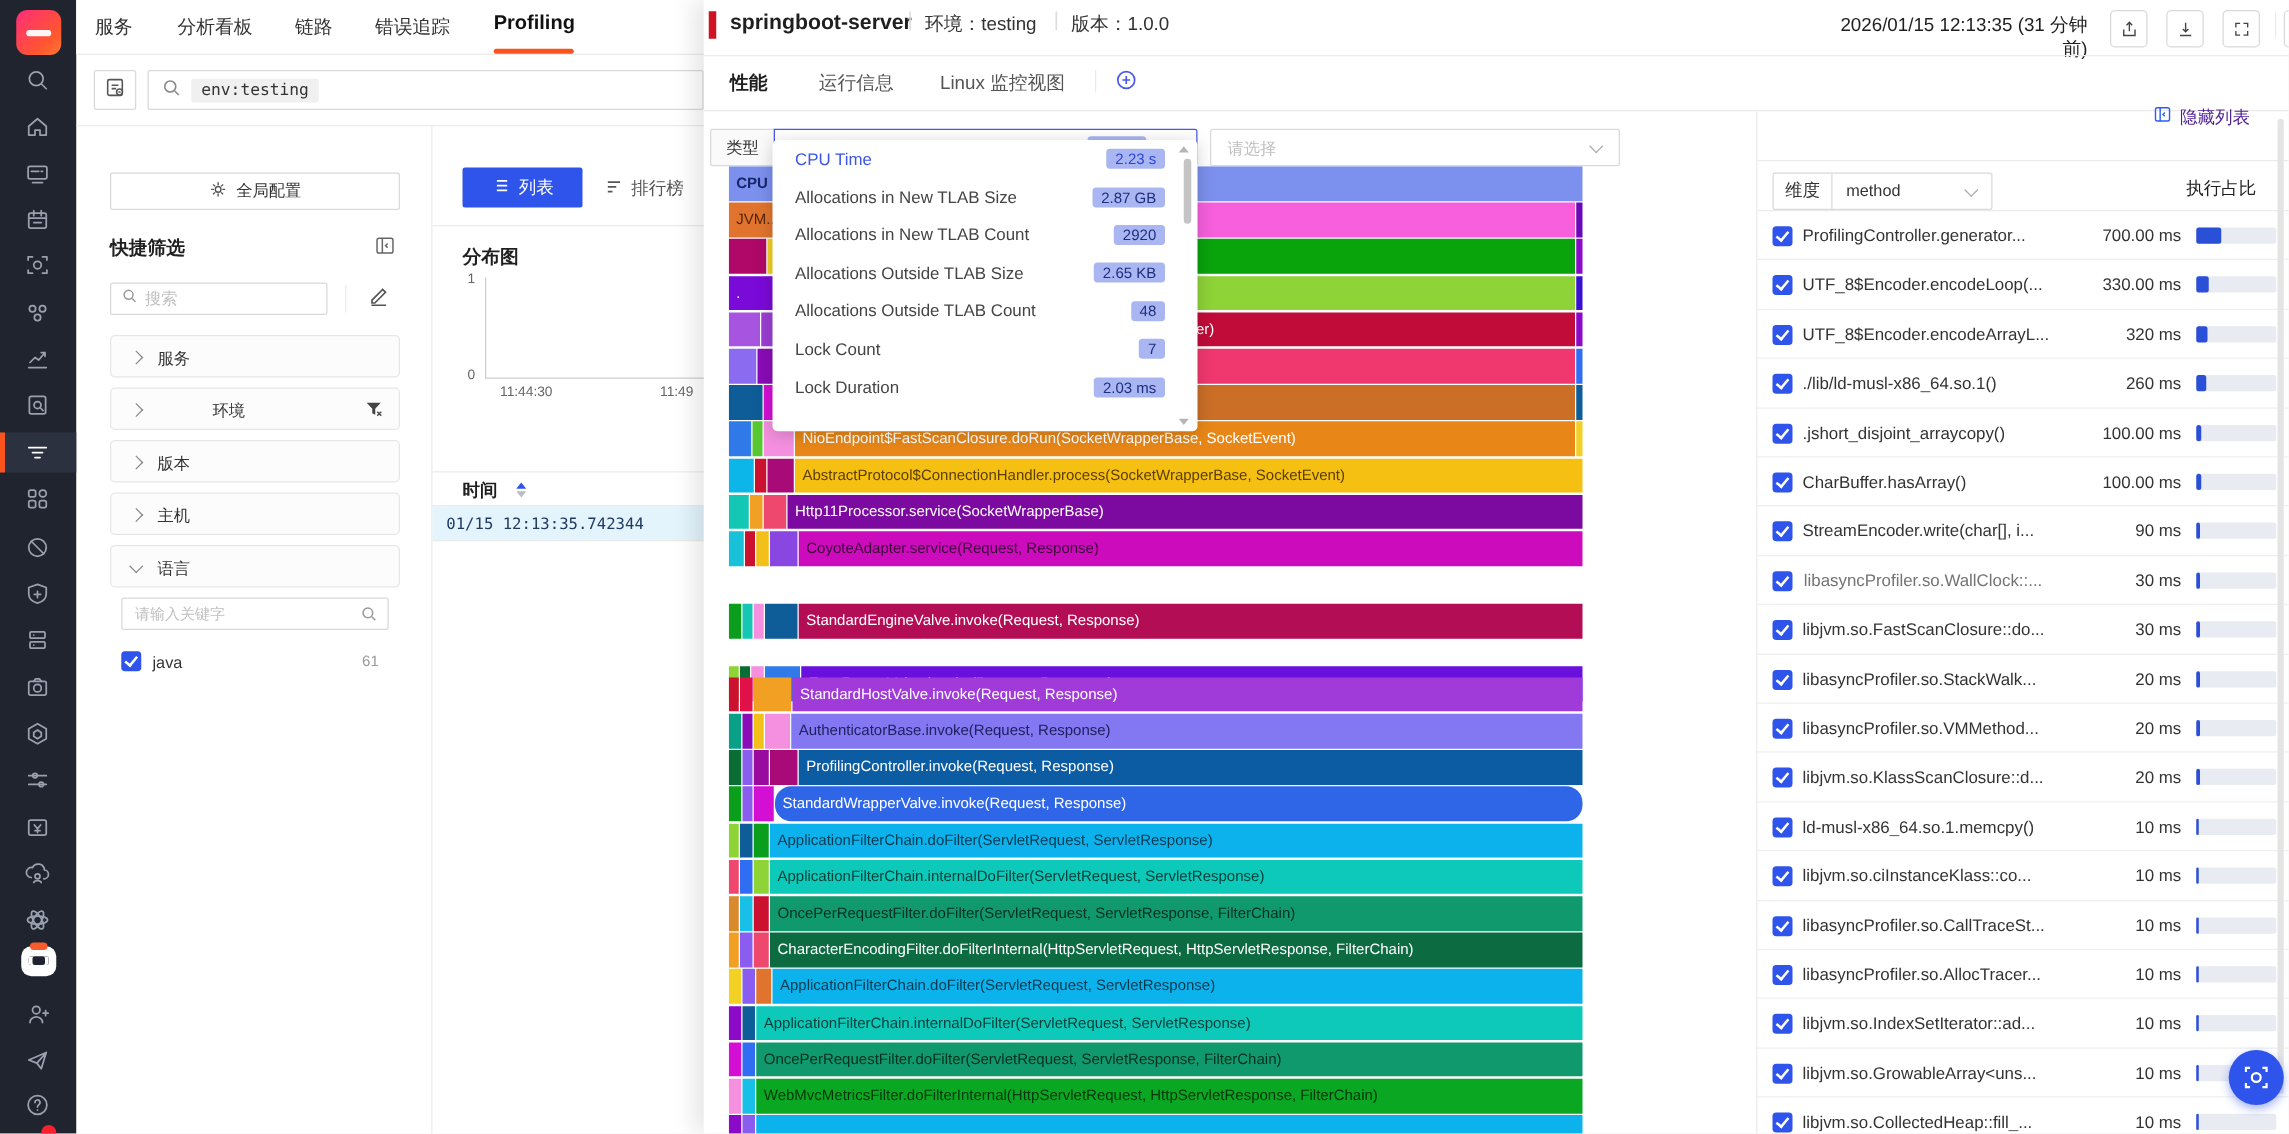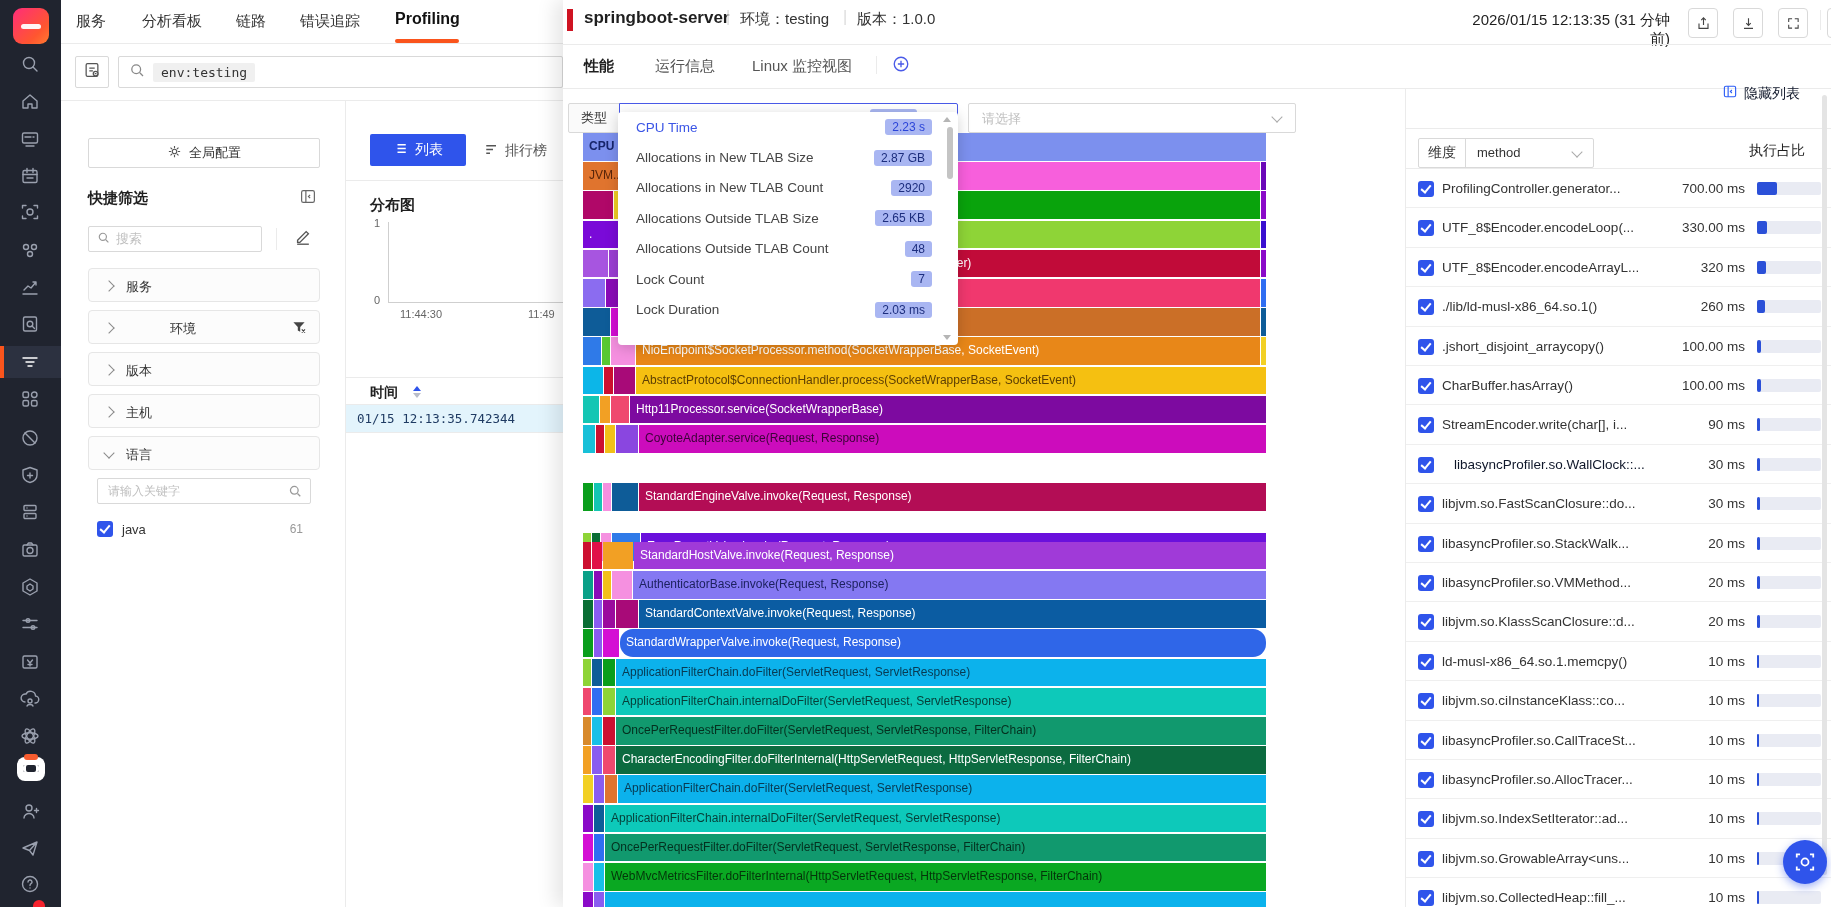--- a/index.html
+++ b/index.html
@@ -388,21 +388,21 @@
       <div class="frow" style="top: 175.2px;">
         <div class="fcell np" style="background: rgb(14, 92, 152); width: 27px; flex: 0 0 27px;"></div>
         <div class="fcell np" style="background: rgb(212, 15, 212); width: 23px; flex: 0 0 23px;"></div>
         <div class="fcell np" style="background: rgb(203, 111, 39); flex: 1 1 0%;"></div>
         <div class="fcell np" style="background: rgb(14, 92, 152); width: 5px; flex: 0 0 5px;"></div>
       </div>
       <div class="frow" style="top: 204.4px;">
         <div class="fcell np" style="background: rgb(47, 122, 232); width: 18px; flex: 0 0 18px;"></div>
         <div class="fcell np" style="background: rgb(88, 200, 50); width: 8px; flex: 0 0 8px;"></div>
         <div class="fcell np" style="background: rgb(245, 144, 224); width: 24px; flex: 0 0 24px;"></div>
-        <div class="fcell" style="background: rgb(232, 135, 24); flex: 1 1 0%; color: rgb(255, 255, 255);">NioEndpoint$SocketProcessor.method(SocketWrapperBase, SocketEvent)</div>
+        <div class="fcell" style="background: rgb(232, 135, 24); flex: 1 1 0%; color: rgb(255, 255, 255);">NioEndpoint$FastScanClosure.doRun(SocketWrapperBase, SocketEvent)</div>
         <div class="fcell np" style="background: rgb(242, 208, 36); width: 5px; flex: 0 0 5px;"></div>
       </div>
       <div class="frow" style="top: 233.6px;">
         <div class="fcell np" style="background: rgb(12, 182, 232); width: 20px; flex: 0 0 20px;"></div>
         <div class="fcell np" style="background: rgb(204, 16, 48); width: 9px; flex: 0 0 9px;"></div>
         <div class="fcell np" style="background: rgb(168, 10, 120); width: 21px; flex: 0 0 21px;"></div>
         <div class="fcell" style="background: rgb(245, 192, 17); flex: 1 1 0%; color: rgb(92, 62, 4);">AbstractProtocol$ConnectionHandler.process(SocketWrapperBase, SocketEvent)</div>
       </div>
       <div class="frow" style="top: 262.8px;">
         <div class="fcell np" style="background: rgb(20, 198, 180); width: 16px; flex: 0 0 16px;"></div>
@@ -442,21 +442,21 @@
         <div class="fcell np" style="background: rgb(138, 11, 184); width: 8px; flex: 0 0 8px;"></div>
         <div class="fcell np" style="background: rgb(242, 192, 24); width: 8px; flex: 0 0 8px;"></div>
         <div class="fcell np" style="background: rgb(245, 144, 224); width: 20px; flex: 0 0 20px;"></div>
         <div class="fcell" style="background: rgb(132, 120, 242); flex: 1 1 0%; color: rgb(29, 34, 96);">AuthenticatorBase.invoke(Request, Response)</div>
       </div>
       <div class="frow" style="top: 467.2px;">
         <div class="fcell np" style="background: rgb(10, 110, 52); width: 10px; flex: 0 0 10px;"></div>
         <div class="fcell np" style="background: rgb(138, 92, 240); width: 8px; flex: 0 0 8px;"></div>
         <div class="fcell np" style="background: rgb(155, 10, 158); width: 12px; flex: 0 0 12px;"></div>
         <div class="fcell np" style="background: rgb(168, 10, 120); width: 22px; flex: 0 0 22px;"></div>
-        <div class="fcell" style="background: rgb(11, 92, 162); flex: 1 1 0%; color: rgb(255, 255, 255);">StandardContextValve.invoke(Request, Response)</div>
+        <div class="fcell" style="background: rgb(11, 92, 162); flex: 1 1 0%; color: rgb(255, 255, 255);">ProfilingController.invoke(Request, Response)</div>
       </div>
       <div class="frow" style="top: 496.4px;">
         <div class="fcell np" style="background: rgb(10, 158, 28); width: 10px; flex: 0 0 10px;"></div>
         <div class="fcell np" style="background: rgb(138, 92, 240); width: 8px; flex: 0 0 8px;"></div>
         <div class="fcell np" style="background: rgb(212, 15, 212); width: 16px; flex: 0 0 16px;"></div>
         <div class="fcell" style="background: rgb(47, 102, 232); flex: 1 1 0%; color: rgb(255, 255, 255); border-radius: 13px;">StandardWrapperValve.invoke(Request, Response)</div>
       </div>
       <div class="frow" style="top: 525.6px;">
         <div class="fcell np" style="background: rgb(142, 212, 55); width: 8px; flex: 0 0 8px;"></div>
         <div class="fcell np" style="background: rgb(14, 92, 152); width: 10px; flex: 0 0 10px;"></div>
@@ -539,21 +539,21 @@
           <span class="lbl">Lock Duration</span>
           <span class="badge">2.03 ms</span>
         </div>
       </div>
     <div style="position:absolute;right:7px;top:5px;width:0;height:0;border-left:4px solid transparent;border-right:4px solid transparent;border-bottom:5px solid #b5b5b5;"></div>
     <div style="position:absolute;right:5px;top:15px;width:6px;height:52px;background:#c4c4c4;border-radius:3px;"></div>
     <div style="position:absolute;right:7px;bottom:5px;width:0;height:0;border-left:4px solid transparent;border-right:4px solid transparent;border-top:5px solid #b5b5b5;"></div>
   </div>
 
   <div class="vline" style="left:1405px;top:89px;height:818px;"></div>
-  <div class="abs" style="left:1722px;top:84px;display:flex;gap:6px;align-items:center;color:#0f172a;">
+  <div class="abs" style="left:1722px;top:84px;display:flex;gap:6px;align-items:center;color:#4c1d95;">
     <span><svg width="16" height="15" viewBox="0 0 20 20" fill="none" stroke="#2b5cf6" stroke-width="1.5">
           <rect x="2.5" y="3" width="15" height="14" rx="2"></rect>
           <path d="M7.5 3v14M12.5 8l-2 2 2 2"></path>
         </svg></span>
     <span style="font-size:14px;">隐藏列表</span>
   </div>
   <div class="hline" style="left:1406px;top:128px;width:425px;"></div>
   <div class="abs bd" style="left:1418px;top:138px;width:176px;height:30px;background:#fff;">
     <span style="position:absolute;left:0;top:0;width:46px;height:28px;border-right:1px solid #d9d9d9;display:flex;align-items:center;justify-content:center;font-size:14px;color:#333;">维度</span>
     <span style="position:absolute;left:58px;top:6px;font-size:13px;color:#333;">method</span>
@@ -620,21 +620,21 @@
         <span class="cbx" style="left: 12px; top: 12px;"></span>
         <span style="position: absolute; left: 36px; top: 12px; font-size: 13.5px; color: rgb(51, 51, 51); white-space: nowrap; max-width: 260px; overflow: hidden;">StreamEncoder.write(char[], i...</span>
         <span style="position: absolute; right: 86px; top: 12px; font-size: 13.5px; color: rgb(51, 51, 51);">90 ms</span>
         <span class="bar-track" style="right: 10px; top: 13px;">
           <span class="bar-fill" style="width: 3px;"></span>
         </span>
         <span style="position: absolute; left: 0px; bottom: 0px; width: 425px; height: 1px; background: rgb(239, 239, 239);"></span>
       </div>
       <div class="rrow" style="top: 444.8px; height: 39.4px;">
         <span class="cbx" style="left: 12px; top: 12px;"></span>
-        <span style="position: absolute; left: 48px; top: 12px; font-size: 13.5px; color: #0f172a; white-space: nowrap; max-width: 260px; overflow: hidden;">libasyncProfiler.so.WallClock::...</span>
+        <span style="position: absolute; left: 37px; top: 12px; font-size: 13.5px; color: #737373; white-space: nowrap; max-width: 260px; overflow: hidden;">libasyncProfiler.so.WallClock::...</span>
         <span style="position: absolute; right: 86px; top: 12px; font-size: 13.5px; color: rgb(51, 51, 51);">30 ms</span>
         <span class="bar-track" style="right: 10px; top: 13px;">
           <span class="bar-fill" style="width: 3px;"></span>
         </span>
         <span style="position: absolute; left: 0px; bottom: 0px; width: 425px; height: 1px; background: rgb(239, 239, 239);"></span>
       </div>
       <div class="rrow" style="top: 484.2px; height: 39.4px;">
         <span class="cbx" style="left: 12px; top: 12px;"></span>
         <span style="position: absolute; left: 36px; top: 12px; font-size: 13.5px; color: rgb(51, 51, 51); white-space: nowrap; max-width: 260px; overflow: hidden;">libjvm.so.FastScanClosure::do...</span>
         <span style="position: absolute; right: 86px; top: 12px; font-size: 13.5px; color: rgb(51, 51, 51);">30 ms</span>

